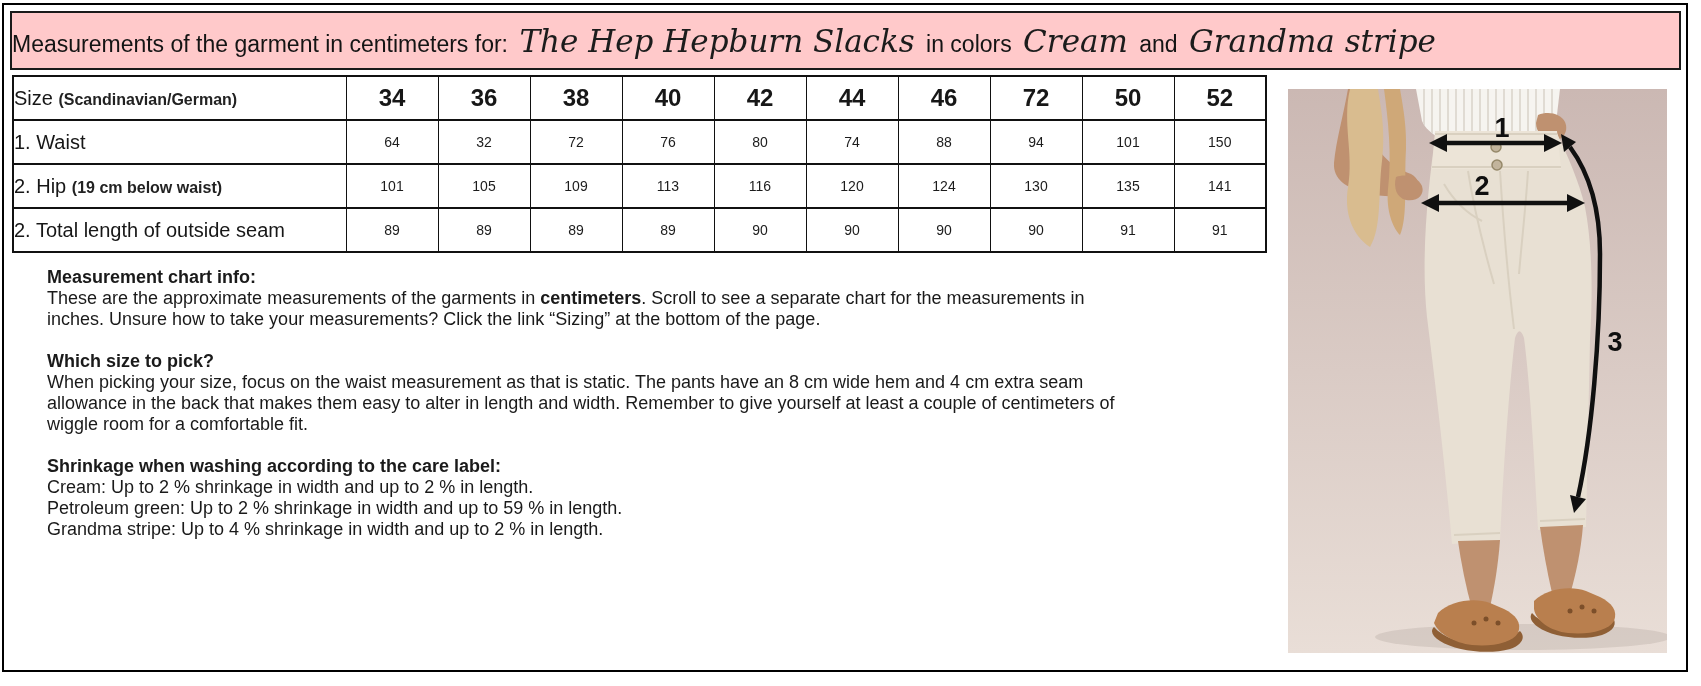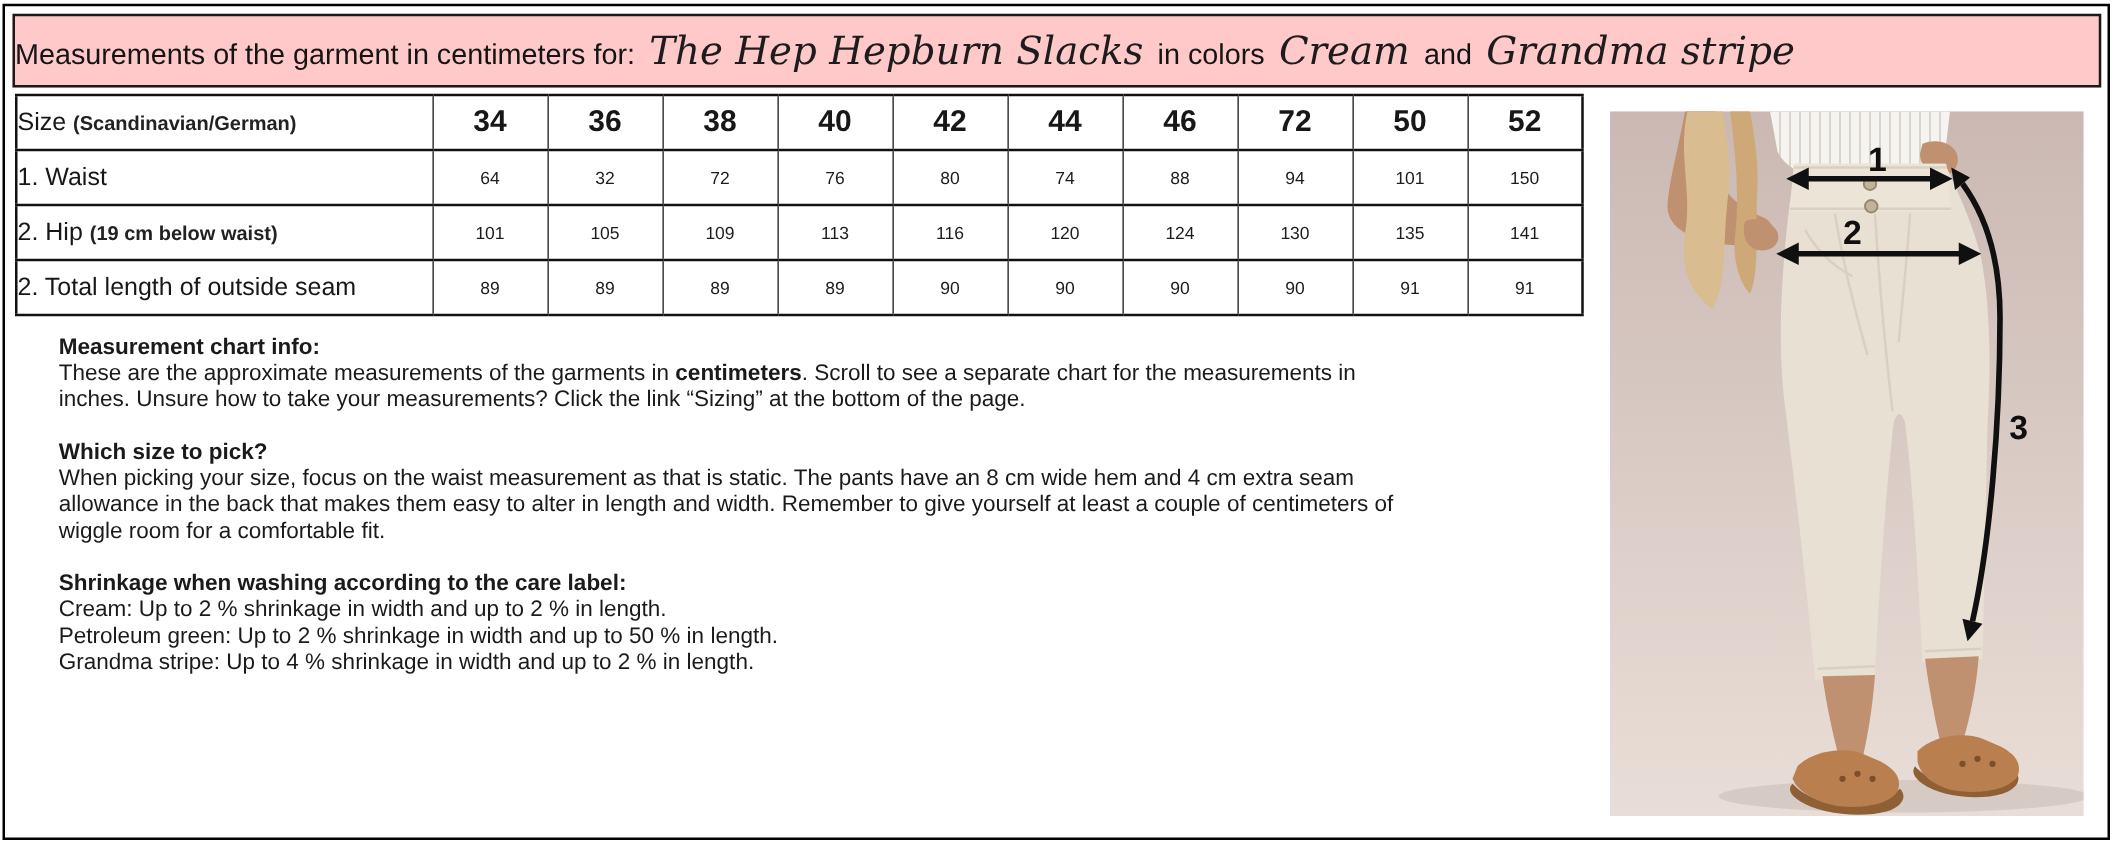--- a/index.html
+++ b/index.html
@@ -105,21 +105,21 @@
     </tbody>
       </table>
 
     <div class="info">
       <div class="h">Measurement chart info:</div>
       <div class="p"><span>These are the </span><span class="u">approximate</span><span> measurements of the garments in </span><span class="b">centimeters</span><span>. Scroll to see a separate chart for the measurements in inches. Unsure how to take your measurements? Click the link “Sizing” at the bottom of the page.</span></div>
       <div class="h gap">Which size to pick?</div>
       <div class="p">When picking your size, focus on the waist measurement as that is static. The pants have an 8 cm wide hem and 4 cm extra seam allowance in the back that makes them easy to alter in length and width. Remember to give yourself at least a couple of centimeters of wiggle room for a comfortable fit.</div>
       <div class="h gap">Shrinkage when washing according to the care label:</div>
       <div class="p">Cream: Up to 2 % shrinkage in width and up to 2 % in length.</div>
-      <div class="p">Petroleum green: Up to 2 % shrinkage in width and up to 50 % in length.</div>
+      <div class="p">Petroleum green: Up to 2 % shrinkage in width and up to 59 % in length.</div>
       <div class="p">Grandma stripe: Up to 4 % shrinkage in width and up to 2 % in length.</div>
     </div>
 
     <svg class="photo" viewBox="0 0 379 564" xmlns="http://www.w3.org/2000/svg">
       <defs>
         <linearGradient id="bg" x1="0" y1="0" x2="0" y2="1">
           <stop offset="0" style="stop-color:var(--photo-bg-top,#cbb8b3)"></stop>
           <stop offset="1" style="stop-color:var(--photo-bg-bottom,#e9ded7)"></stop>
         </linearGradient>
         <clipPath id="topclip">

